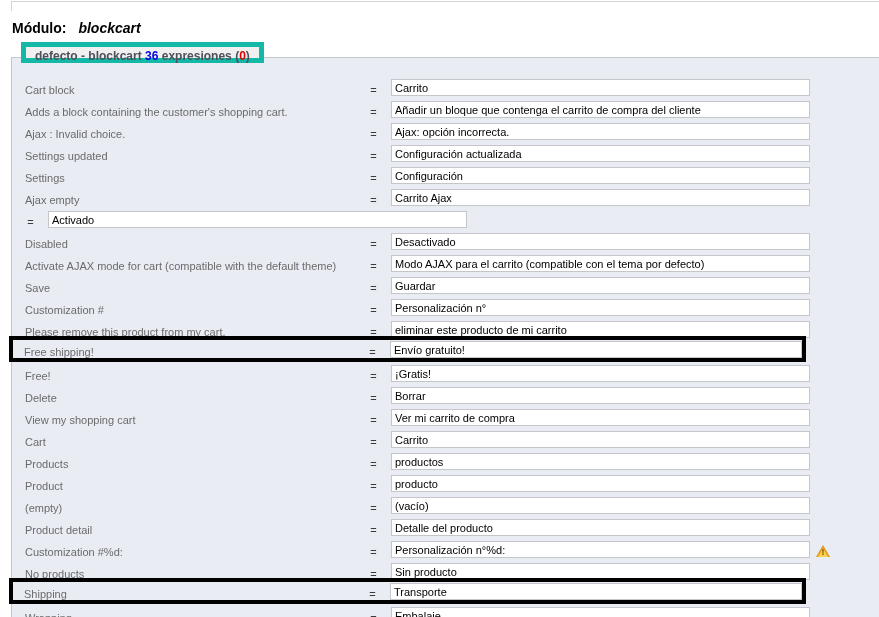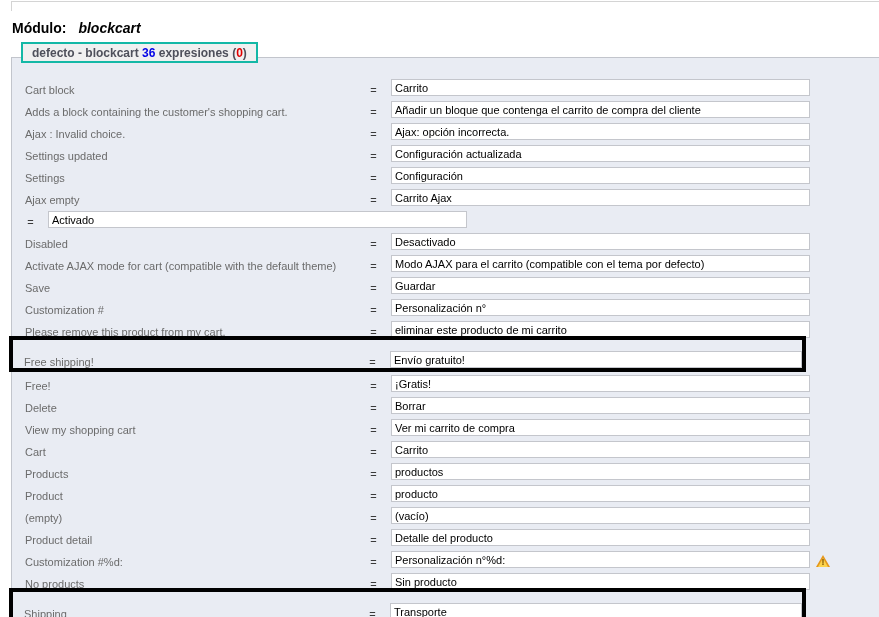--- a/index.html
+++ b/index.html
@@ -13,21 +13,21 @@
     border-top:1px solid #D4D4D4;border-left:1px solid #D4D4D4;
   }
   .module-heading{
     position:absolute;top:20px;left:12px;margin:0;
     font-size:14px;font-weight:bold;color:#000;white-space:nowrap;
   }
   .module-heading .mod-name{font-style:italic;margin-left:12px;}
   
   .legend-tab{
     position:absolute;left:21px;top:42px;height:21px;box-sizing:border-box;
-    background:#F0F0F0;border:2px solid #14b8a6;z-index:2;
+    background:#F0F0F0;border:5px solid #14b8a6;z-index:2;
     padding:0 9px;line-height:19px;font-size:12px;font-weight:bold;
     color:#4E505B;white-space:nowrap;
   }
   .legend-tab .cnt{color:#0000E6;}
   .legend-tab .zero{color:#E00000;}
   
   .panel{
     position:absolute;left:11px;top:57px;width:868px;height:580px;
     box-sizing:border-box;background:#E9ECF3;
     border-top:1px solid #C2C5CC;border-left:1px solid #C2C5CC;
@@ -44,21 +44,21 @@
     flex:none;width:11px;text-align:center;color:#3A3A3A;
   }
   .row input{
     flex:none;width:419px;height:17px;box-sizing:border-box;
     border:1px solid #C4C6CC;background:#fff;color:#000;
     font-family:"Liberation Sans",sans-serif;font-size:11px;
     padding:0 3px;margin-left:12px;outline:none;
   }
   
   .row.highlight{
-    border:4px solid #000;height:36px;box-sizing:border-box;
+    border:4px solid #000;height:26px;box-sizing:border-box;
     margin:-2px 0 -2px -3px;width:797px;padding-left:11px;z-index:1;
     background:#E9ECF3;
   }
   .row.highlight input{flex:1;width:auto;}
   
   .warn-icon{
     position:relative;display:inline-block;flex:none;
     width:14px;height:13px;margin-left:6px;
   }
   .warn-icon::before{

